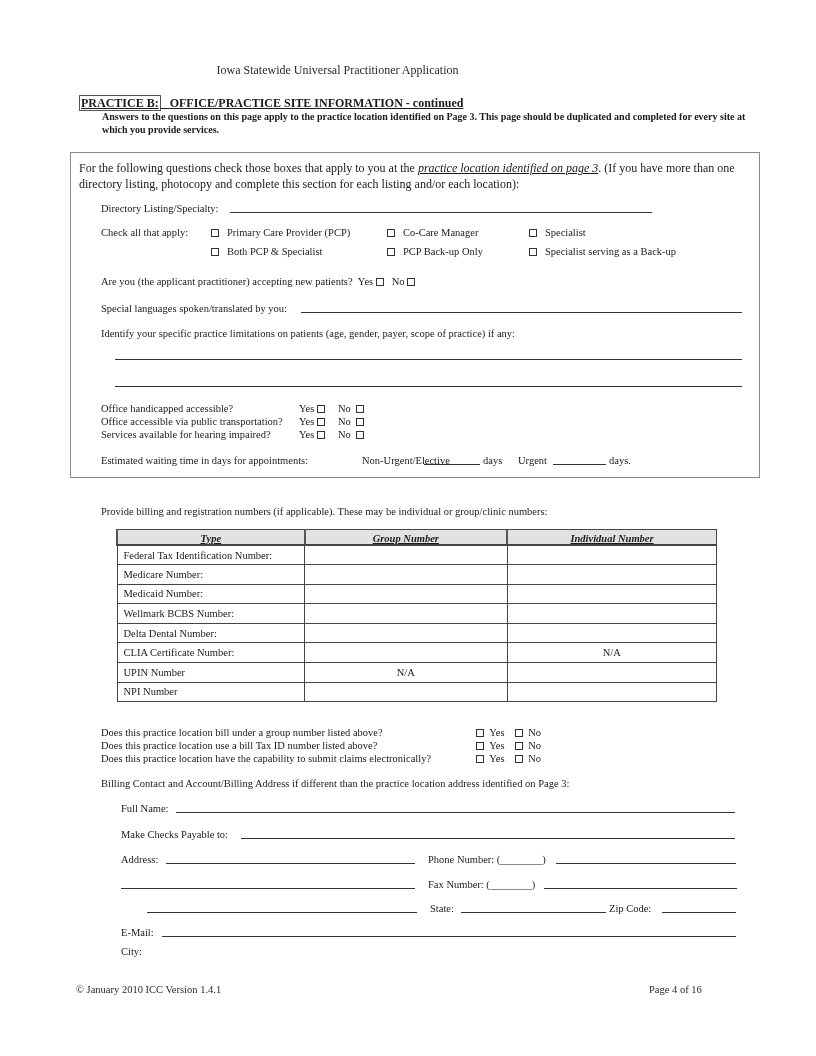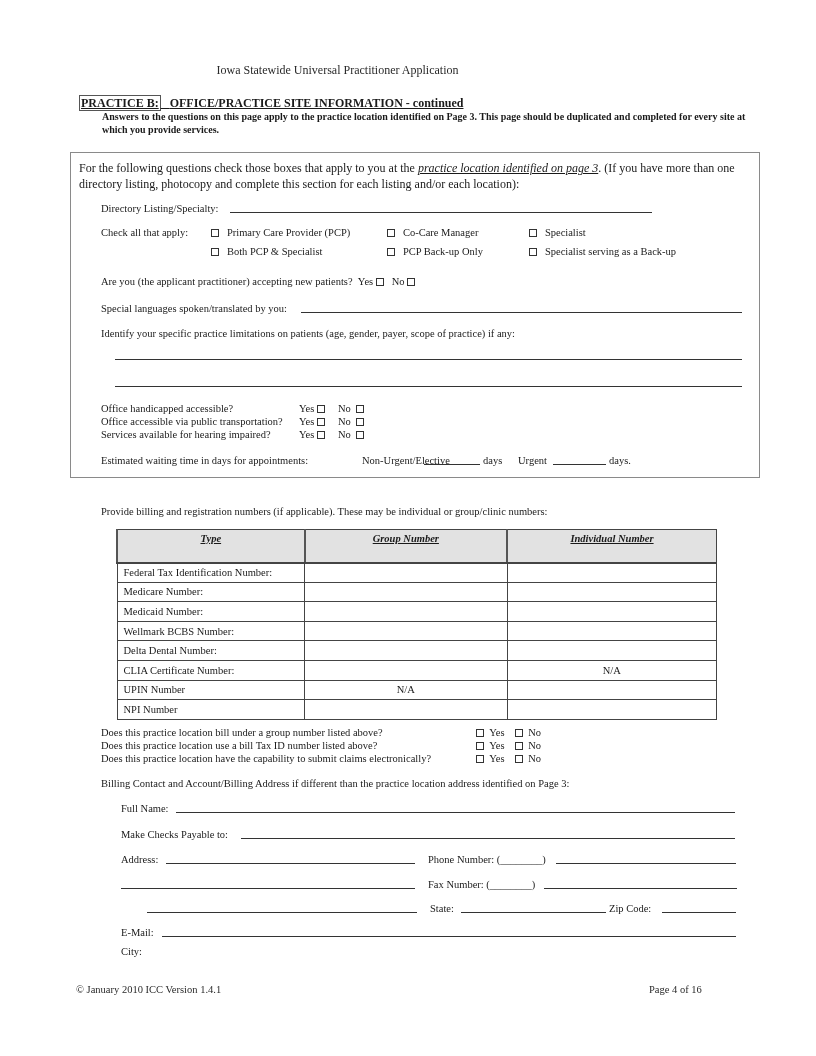--- a/index.html
+++ b/index.html
@@ -11,21 +11,21 @@
   .section-head .sec-label { border: 1px solid #555; padding: 0 1px; }
   .intro { top: 110px; left: 102px; font-size: 10px; font-weight: bold; line-height: 13px; white-space: normal; width: 650px; }
   .box { position: absolute; left: 70px; top: 152px; width: 690px; height: 326px; border: 1.5px solid #8a8a8a; }
   .box-intro { top: 160px; left: 79px; width: 670px; font-size: 12px; line-height: 16px; white-space: normal; }
   .box-intro .emph { font-style: italic; text-decoration: underline; }
   .line { position: absolute; border-bottom: 1px solid #333; height: 1px; }
   .cb { display: inline-block; width: 8px; height: 8px; border: 1px solid #333; vertical-align: -1px; background: #fff; }
   .lbl { font-size: 10.5px; }
   .tbl { position: absolute; left: 116px; top: 529px; border-collapse: collapse; width: 601px; font-size: 10.5px; }
   .tbl td, .tbl th { border: 1px solid #444; padding: 0 6px; height: 19.6px; }
-  .tbl th { background: #e2e2e2; height: 33px; vertical-align: top; padding-top: 3px; font-style: italic; text-decoration: underline; font-weight: bold; font-size: 10.5px; border-bottom: 2px solid #444; border-left: 2px solid #555; }
+  .tbl th { background: #e2e2e2; height: 15px; vertical-align: top; padding-top: 3px; font-style: italic; text-decoration: underline; font-weight: bold; font-size: 10.5px; border-bottom: 2px solid #444; border-left: 2px solid #555; }
   .tbl td.c { text-align: center; }
   .foot { font-size: 10.5px; color: #2a2a2a; }
 </style>
 </head>
 <body>
 
 <div class="abs title">Iowa Statewide Universal Practitioner Application</div>
 <div class="abs section-head">
   <span class="sec-label">PRACTICE B:</span>&nbsp;&nbsp;&nbsp;<span>OFFICE/PRACTICE SITE INFORMATION - continued</span>
 </div>

